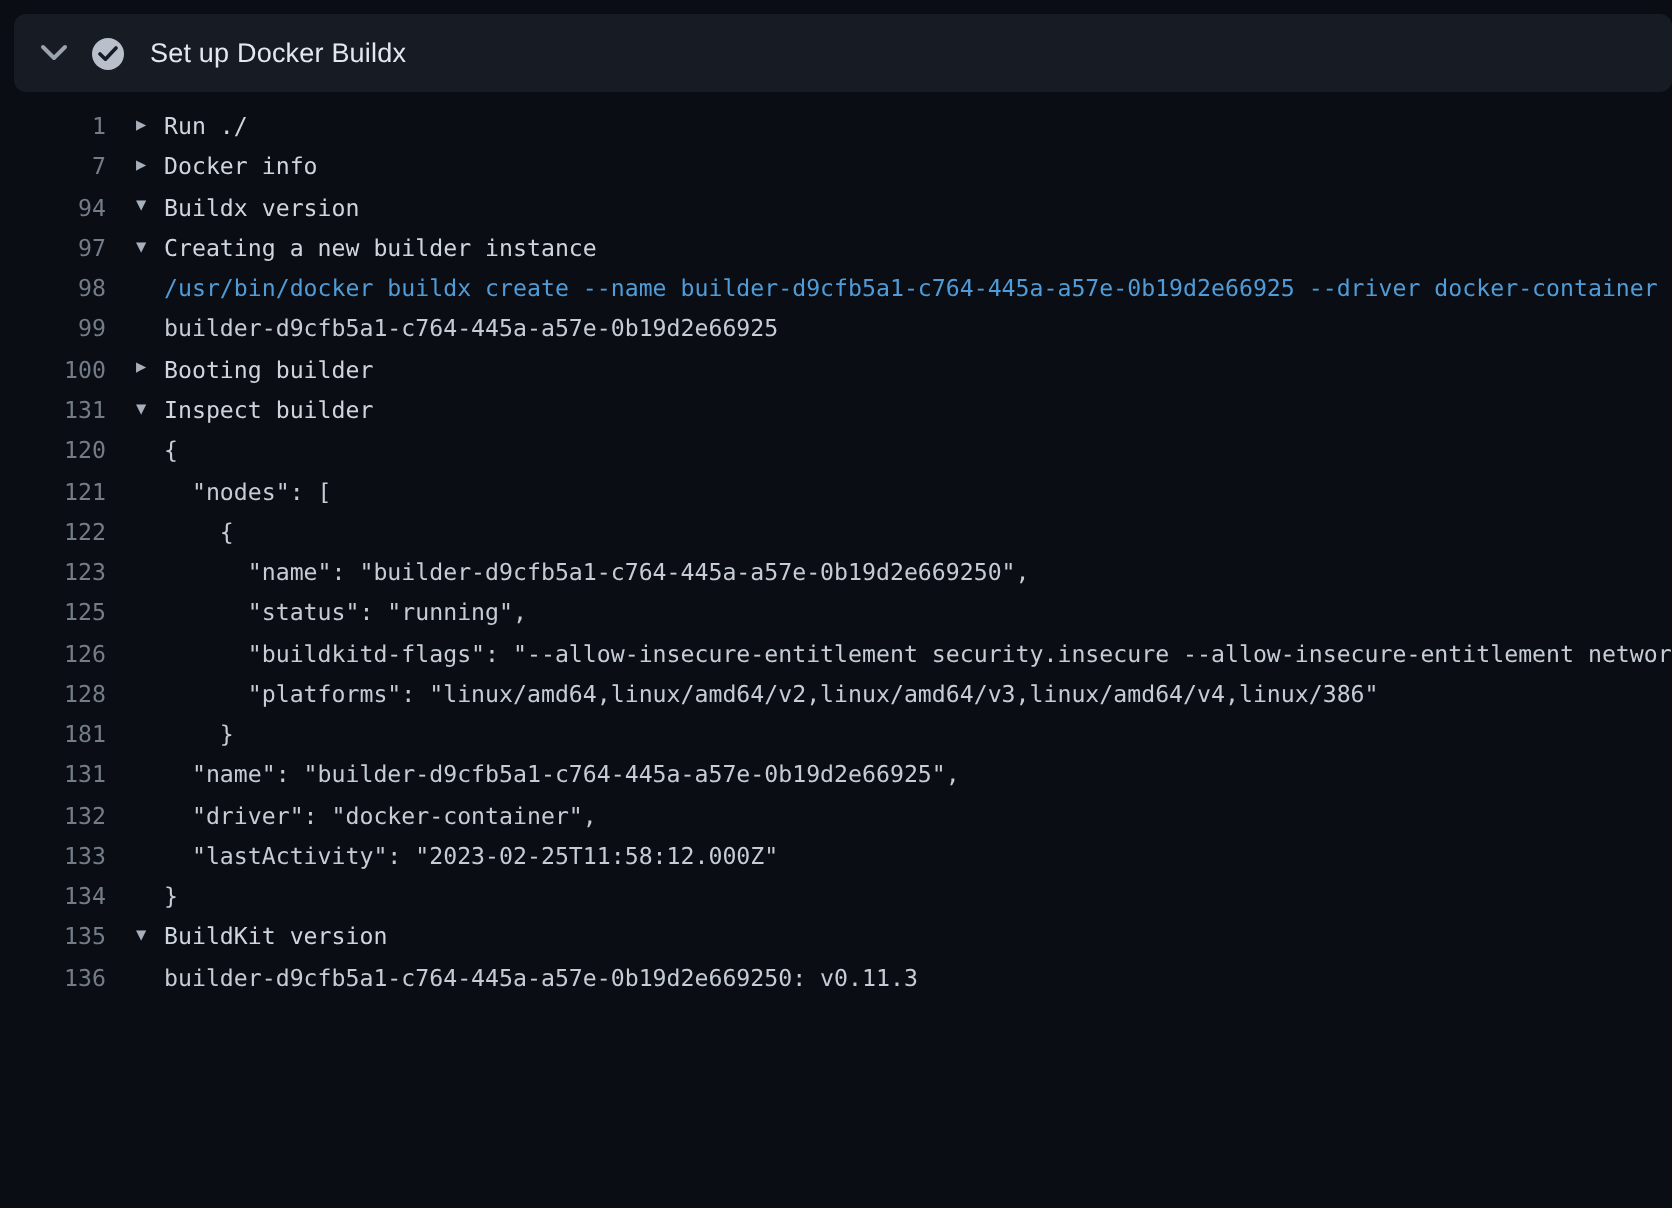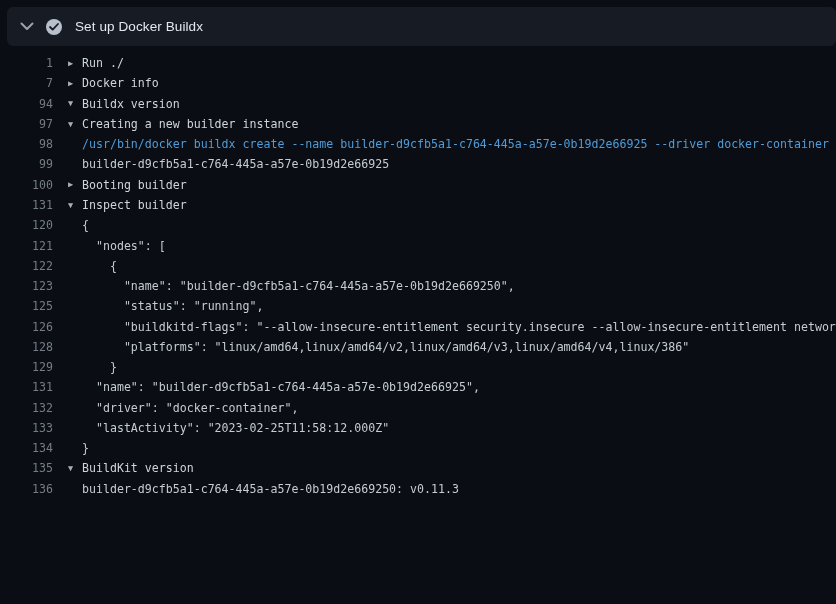--- a/index.html
+++ b/index.html
@@ -130,21 +130,21 @@
     <span class="ln">126</span>
     <span class="marker"></span>
     <span class="content">      "buildkitd-flags": "--allow-insecure-entitlement security.insecure --allow-insecure-entitlement network.host",</span>
   </div>
     <div class="row">
     <span class="ln">128</span>
     <span class="marker"></span>
     <span class="content">      "platforms": "linux/amd64,linux/amd64/v2,linux/amd64/v3,linux/amd64/v4,linux/386"</span>
   </div>
     <div class="row">
-    <span class="ln">129</span>
+    <span class="ln">181</span>
     <span class="marker"></span>
     <span class="content">    }</span>
   </div>
     <div class="row">
     <span class="ln">131</span>
     <span class="marker"></span>
     <span class="content">  "name": "builder-d9cfb5a1-c764-445a-a57e-0b19d2e66925",</span>
   </div>
     <div class="row">
     <span class="ln">132</span>

